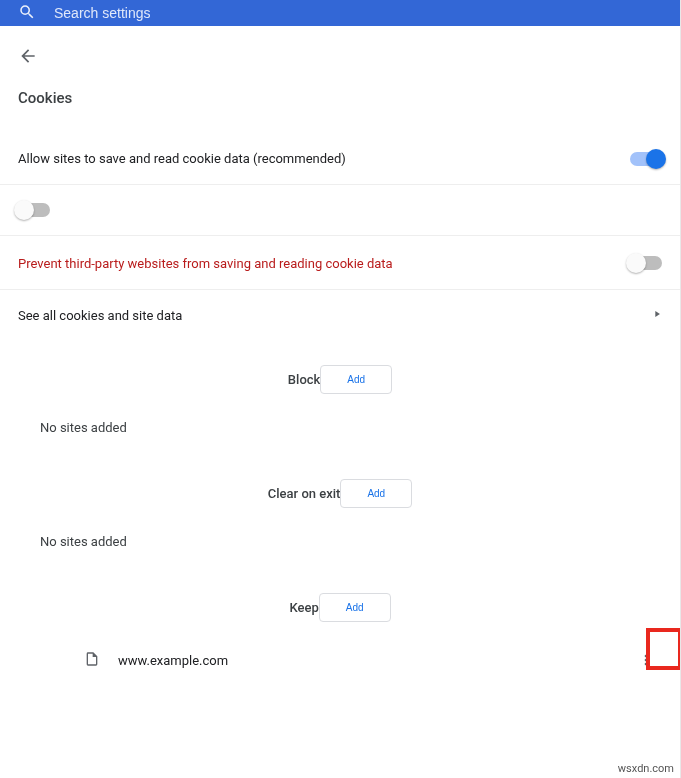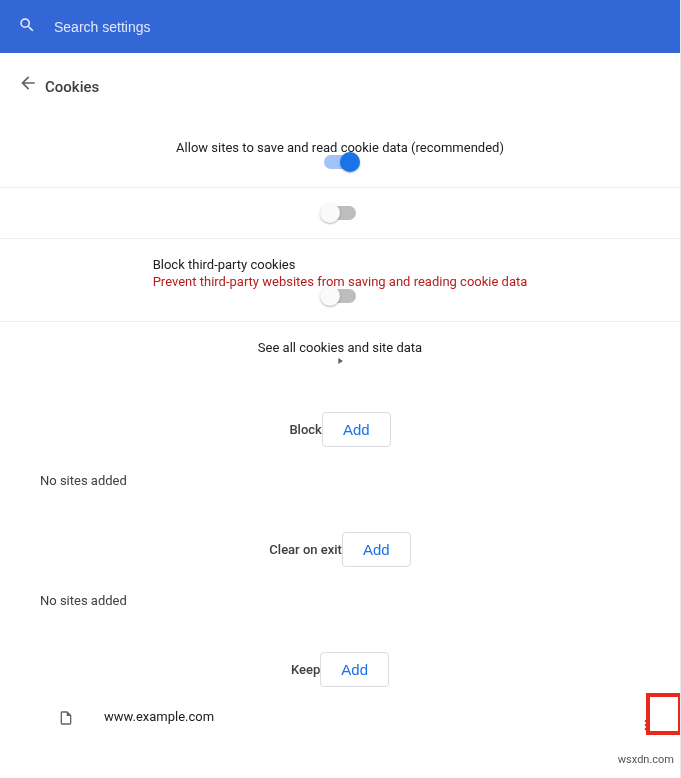--- a/index.html
+++ b/index.html
@@ -8,51 +8,51 @@
       font-size: 13px;
       color: #202124;
       background: #fff;
       width: 681px;
       height: 778px;
       position: relative;
       border-right: 1px solid #e8e8e8;
     }
     .search-bar {
       background: #3367d6;
-      height: 53px;
+      height: 26px;
       display: flex;
       align-items: center;
       padding: 0 18px;
       gap: 18px;
     }
     .search-bar svg { fill: #fff; opacity: 0.9; }
     .search-input {
       background: transparent;
       border: none;
       outline: none;
       color: #fff;
       font-size: 14px;
       flex: 1;
     }
     .search-input::placeholder { color: #e0e8fa; }
     .header-row {
       display: flex;
-      align-items: flex-end;
-      gap: 7px;
+      align-items: flex-start;
+      gap: 20px;
       padding: 20px 18px 26px 18px;
+      flex-direction: column;
     }
     .back-arrow { fill: #5f6368; cursor: pointer; }
     .header-title { font-size: 15px; color: #3c4043; font-weight: 500; }
     .setting-row {
       display: flex;
       align-items: center;
       justify-content: space-between;
       padding: 18px 18px;
       border-bottom: 1px solid #eeeeee;
-      flex-direction: column;
     }
     .setting-row.no-border { border-bottom: none; }
     .setting-text { flex: 1; }
     .setting-label { font-size: 13px; color: #202124; }
     .setting-sub { font-size: 13px; color: #b91c1c; margin-top: 2px; }
     .toggle {
       width: 32px; height: 14px; border-radius: 8px; position: relative;
       cursor: pointer;
     }
     .toggle::after {
@@ -68,53 +68,55 @@
       display: flex;
       justify-content: center;
       align-items: center;
       padding: 24px 18px 12px 18px;
     }
     .section-title { font-size: 13px; color: #3c4043; font-weight: 500; }
     .add-btn {
       border: 1px solid #dadce0;
       background: #fff;
       color: #1a73e8;
-      font-size: 15px;
+      font-size: 10px;
       font-weight: 500;
-      padding: 8px 20px;
+      padding: 8px 26px;
       border-radius: 4px;
       cursor: pointer;
     }
     .empty-text {
       padding: 14px 18px 20px 40px;
       color: #3c4043;
       font-size: 13px;
     }
     .site-row {
       display: flex;
+      align-items: center;
       padding: 10px 18px 10px 58px;
-      gap: 30px;
+      gap: 18px;
+      margin-left: 26px;
     }
     .site-row .doc-icon { fill: #5f6368; flex-shrink: 0; }
     .site-name { flex: 1; font-size: 13px; color: #202124; }
     .more-btn {
       width: 32px; height: 32px; display: flex;
       align-items: center; justify-content: center;
       cursor: pointer; border-radius: 50%;
     }
     .more-btn svg { fill: #5f6368; }
     .highlight-box {
       border: 4px solid #e9281e;
       position: absolute;
       width: 36px; height: 42px;
     }
     .attribution {
       position: absolute;
       right: 6px;
-      bottom: 12px;
+      bottom: 3px;
       font-size: 11px;
       color: #555;
     }
   </style>
 </head>
 <body>
 
 <div class="search-bar">
   <span>
     <svg width="18" height="18" viewBox="0 0 24 24">
@@ -139,21 +141,20 @@
   </div>
   <div class="toggle on"></div>
 </div>
 
 <div class="setting-row">
   <div class="toggle off"></div>
 </div>
 
 <div class="setting-row">
   <div class="setting-text">
-    <div class="setting-label">Block third-party cookies</div>
     <div class="setting-sub">Prevent third-party websites from saving and reading cookie data</div>
   </div>
   <div class="toggle off"></div>
 </div>
 
 <div class="setting-row no-border" style="cursor:pointer;align-items:center;">
   <div class="setting-text">
     <div class="setting-label">See all cookies and site data</div>
   </div>
   <span>

